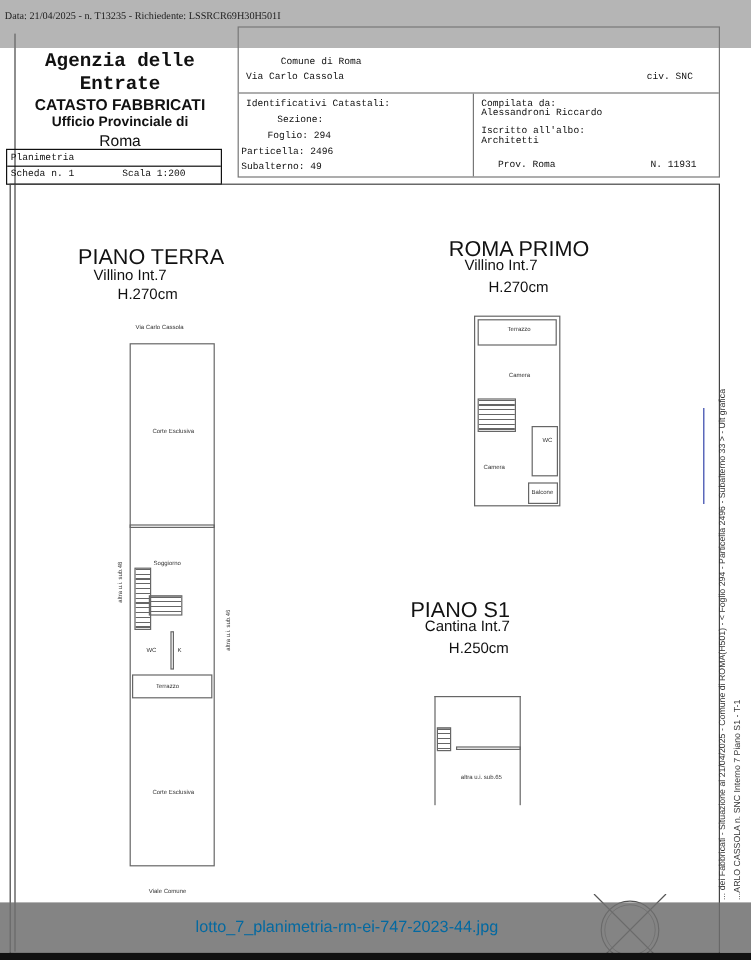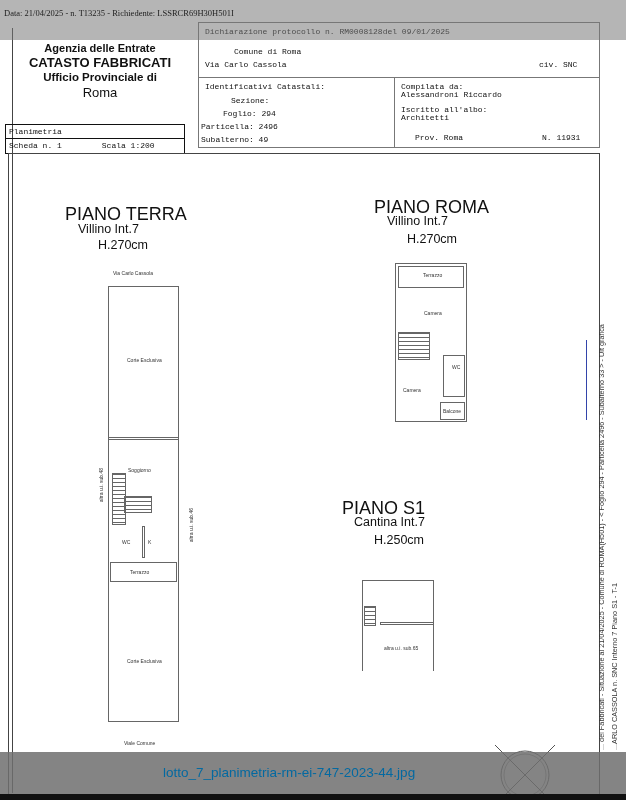--- a/index.html
+++ b/index.html
@@ -4,21 +4,21 @@
 <style>
   html, body { margin:0; padding:0; }
   body { width:626px; height:800px; position:relative; overflow:hidden; background:#fff; font-family:"Liberation Sans", sans-serif; color:#111; }
   .abs { position:absolute; }
   .mono { font-family:"Liberation Mono", "DejaVu Sans Mono", monospace; }
   .serif { font-family:"Liberation Serif", serif; }
   .top-overlay { left:0; top:0; width:626px; height:40px; background:rgba(120,120,120,0.55); z-index:5; }
   .hdr-text { left:4px; top:8px; font-size:8.5px; color:#222; z-index:6; }
   .frame-line { background:#444; }
   .agency { left:20px; top:42px; width:160px; text-align:center; line-height:1.2; }
-  .agency .a1 { font-size:11px; font-weight:bold; }
+  .agency .a1 { font-size:16px; font-weight:bold;font-family:Liberation Mono, monospace; }
   .agency .a2 { font-size:13px; font-weight:bold; }
   .agency .a3 { font-size:11.5px; font-weight:bold; }
   .agency .a4 { font-size:13px; }
   .plan-box { left:5px; top:124px; width:178px; height:28px; border:1px solid #111; font-size:8px; }
   .plan-box .r1 { height:13px; border-bottom:1px solid #111; padding-left:3px; line-height:13px; }
   .plan-box .r2 { height:14px; padding-left:3px; line-height:14px; display:flex; gap:40px; }
   .decl-box { left:198px; top:22px; width:400px; height:124px; border:1px solid #777; font-size:8px; }
   .decl-top { height:54px; border-bottom:1px solid #777; position:relative; }
   .decl-bottom { height:69px; display:flex; }
   .decl-left { width:195px; border-right:1px solid #777; position:relative; }
@@ -52,21 +52,20 @@
 <div class="abs plan-box mono">
   <div class="r1">Planimetria</div>
   <div class="r2">
     <span>Scheda n. 1</span>
     <span>Scala 1:200</span>
   </div>
 </div>
 
 <div class="abs decl-box mono">
   <div class="decl-top">
-    <div class="abs" style="left:6px;top:4px;">Dichiarazione protocollo n. RM0008128del   09/01/2025</div>
     <div class="abs" style="left:6px;top:24px;padding-left:29px;">Comune di Roma</div>
     <div class="abs" style="left:6px;top:37px;">Via Carlo Cassola</div>
     <div class="abs" style="left:340px;top:37px;">civ. SNC</div>
   </div>
   <div class="decl-bottom">
     <div class="decl-left">
       <div class="abs" style="left:6px;top:4px;">Identificativi Catastali:</div>
       <div class="abs" style="left:20px;top:18px;padding-left:12px;">Sezione:</div>
       <div class="abs" style="left:24px;top:31px;">Foglio: 294</div>
       <div class="abs" style="left:2px;top:44px;">Particella: 2496</div>
@@ -99,21 +98,21 @@
 <div class="abs wall" style="left:142px;top:526px;width:1px;height:30px;"></div>
 <div class="abs room" style="left:122px;top:539px;">WC</div>
 <div class="abs room" style="left:148px;top:539px;">K</div>
 <div class="abs vtext" style="left:98px;top:468px;font-size:5px;">altra u.i. sub.48</div>
 <div class="abs vtext" style="left:188px;top:508px;font-size:5px;">altra u.i. sub.46</div>
 <div class="abs wall" style="left:110px;top:562px;width:65px;height:18px;"></div>
 <div class="abs room" style="left:130px;top:569px;">Terrazzo</div>
 <div class="abs room" style="left:127px;top:658px;">Corte Esclusiva</div>
 <div class="abs room" style="left:124px;top:740px;">Viale Comune</div>
 
-<div class="abs title" style="left:374px;top:197px;">PIANO ROMA</div>
+<div class="abs title" style="left:374px;top:197px;">ROMA PRIMO</div>
 <div class="abs sub" style="left:387px;top:214px;">Villino  Int.7</div>
 <div class="abs sub" style="left:407px;top:232px;">H.270cm</div>
 
 <div class="abs wall" style="left:395px;top:263px;width:70px;height:157px;"></div>
 <div class="abs wall" style="left:398px;top:266px;width:64px;height:20px;"></div>
 <div class="abs room" style="left:423px;top:272px;">Terrazzo</div>
 <div class="abs room" style="left:424px;top:310px;">Camera</div>
 <div class="abs stair" style="left:398px;top:332px;width:30px;height:26px;"></div>
 <div class="abs wall" style="left:443px;top:355px;width:20px;height:40px;"></div>
 <div class="abs room" style="left:452px;top:364px;">WC</div>

